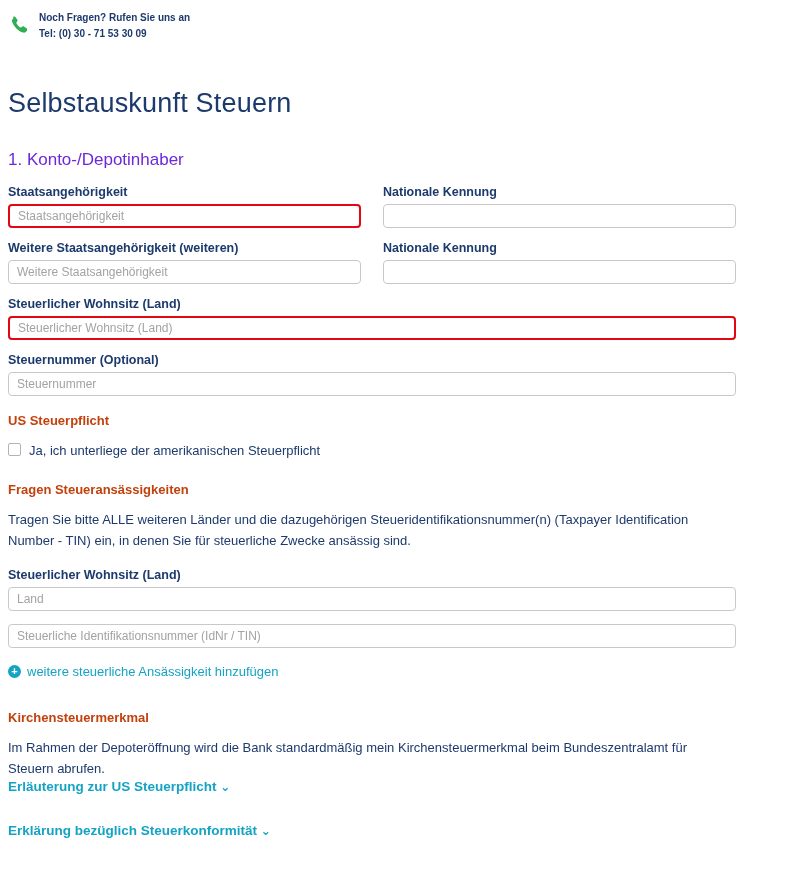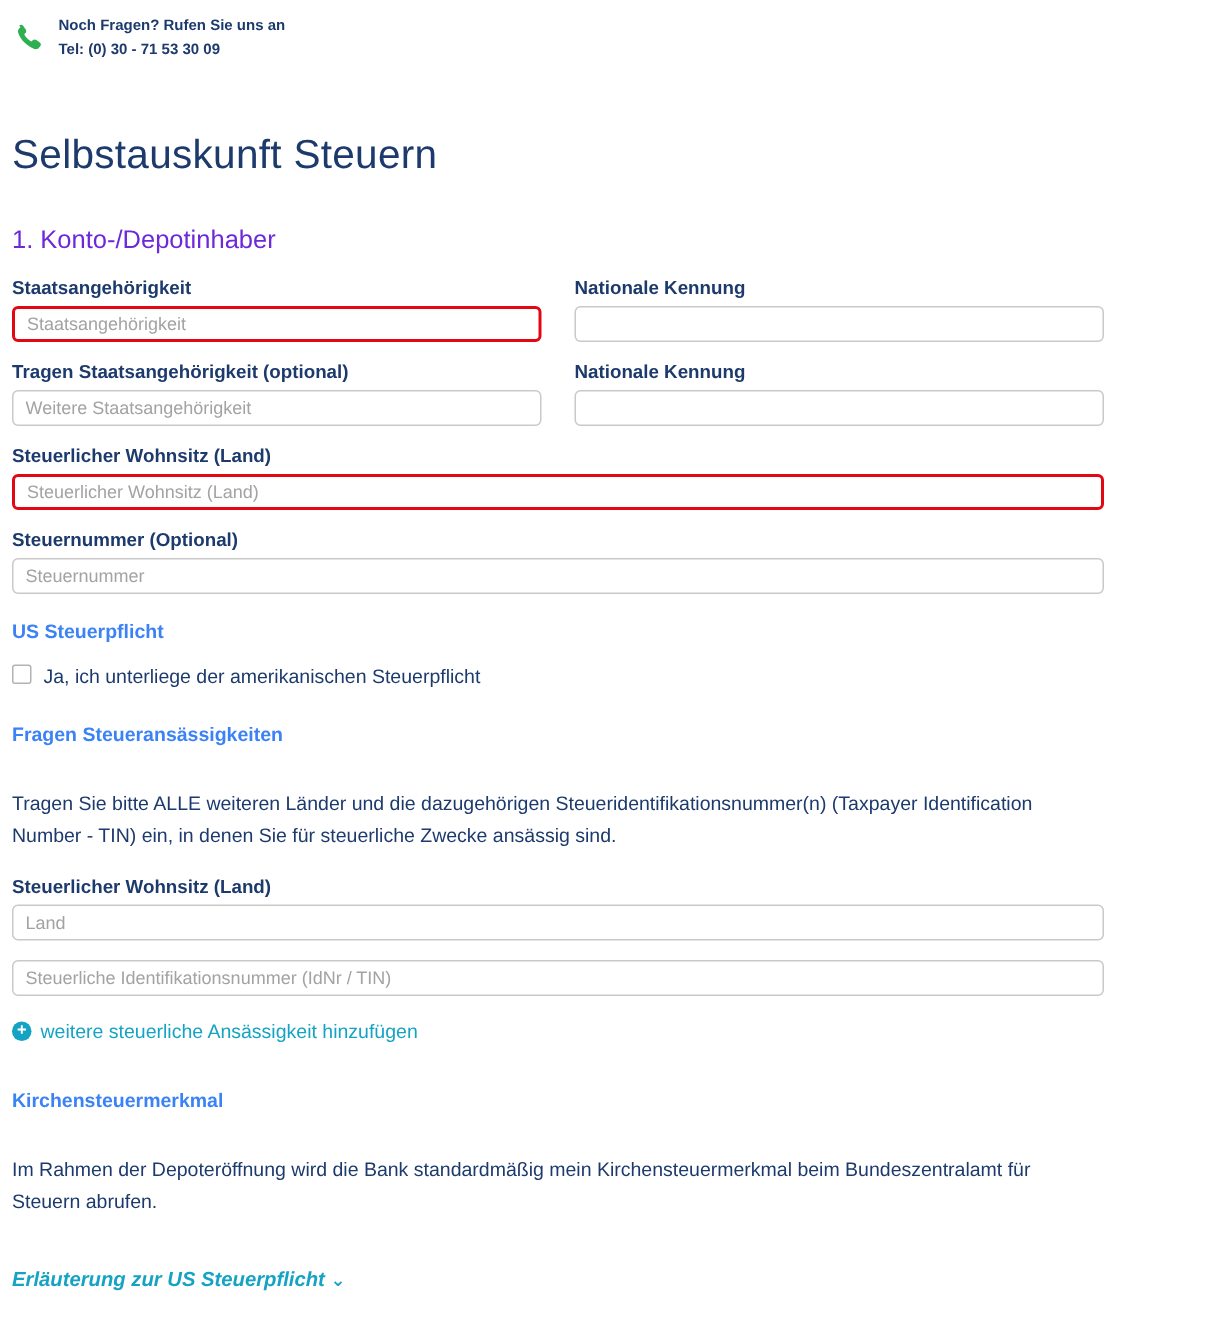--- a/index.html
+++ b/index.html
@@ -41,36 +41,36 @@
     border: 1px solid #c9c9c9; border-radius: 4px;
     padding: 0 8px;
     font-family: "Liberation Sans", sans-serif;
     font-size: 12px; color: #3c3c3c;
     outline: none; background: #fff;
   }
   input.text::placeholder { color: #a3a3a3; opacity: 1; }
   input.text.error { border: 2px solid #e30613; }
 
   .block-heading {
-    font-size: 13px; font-weight: 700; color: #3b82f6;
+    font-size: 13px; font-weight: 700; color: #c2410c;
   }
   .mt-us { margin-top: 17px; }
   .checkbox-row {
     display: flex; align-items: flex-start; gap: 8px;
     margin-top: 15px; font-size: 13px; color: #1d3a6d;
   }
   .checkbox-row input[type="checkbox"] {
     appearance: none; -webkit-appearance: none;
     width: 13px; height: 13px;
     border: 1px solid #b3b3b3; border-radius: 2px;
     background: #fff; cursor: pointer; flex: 0 0 auto;
   }
   .mt-weitere { margin-top: 24px; }
   .paragraph {
-    margin-top: 28px;
+    margin-top: 12px;
     font-size: 13px; line-height: 21px; color: #1d3a6d;
     max-width: 728px;
   }
   .sub-form { margin-top: 17px; }
 
   .add-link {
     display: inline-flex; align-items: center; gap: 6px;
     margin-top: 1px;
     color: #15a3c4; font-size: 13px; font-weight: 500;
     text-decoration: none; cursor: pointer;
@@ -85,21 +85,21 @@
   .mt-kirche { margin-top: 31px; }
 
   .expander {
     display: inline-flex; align-items: center; gap: 7px;
     color: #15a3c4; font-size: 13.5px; font-weight: 600;
     text-decoration: none; cursor: pointer;
   }
   .expander .chevron-down {
     font-size: 12px; font-weight: 700; line-height: 1; margin-top: 2px;
   }
-  .exp1 { margin-top: 34px; display: block; font-style: italic; }
+  .exp1 { display: block; }
   .exp2 { margin-top: 29px; display: block; }
 </style>
 </head>
 <body>
 
 <div class="page">
 
   <div class="contact">
     <svg class="phone-icon" viewBox="0 0 24 24" fill="none">
       <path d="M5.2 3.4c.9-.9 2.3-.8 3 .2l1.8 2.5c.6.8.5 1.9-.2 2.6l-.9.9c.5 1.1 1.3 2.2 2.2 3.1.9.9 2 1.7 3.1 2.2l.9-.9c.7-.7 1.8-.8 2.6-.2l2.5 1.8c1 .7 1.1 2.1.2 3l-1 1c-.8.8-2 1.1-3.1.7-2.6-.9-5.1-2.5-7.2-4.6-2.1-2.1-3.7-4.6-4.6-7.2-.4-1.1-.1-2.3.7-3.1l1-1z" fill="#2fae52"></path>
@@ -122,21 +122,21 @@
         <input class="text error" type="text" placeholder="Staatsangehörigkeit" style="">
       </div>
       <div class="field">
         <label class="field-label">Nationale Kennung</label>
         <input class="text" type="text" placeholder="" style="">
       </div>
     </div>
 
     <div class="grid2">
       <div class="field">
-        <label class="field-label">Tragen Staatsangehörigkeit (optional)</label>
+        <label class="field-label">Weitere Staatsangehörigkeit (weiteren)</label>
         <input class="text" type="text" placeholder="Weitere Staatsangehörigkeit" style="">
       </div>
       <div class="field">
         <label class="field-label">Nationale Kennung</label>
         <input class="text" type="text" placeholder="" style="">
       </div>
     </div>
 
     <div class="field">
       <label class="field-label">Steuerlicher Wohnsitz (Land)</label>

